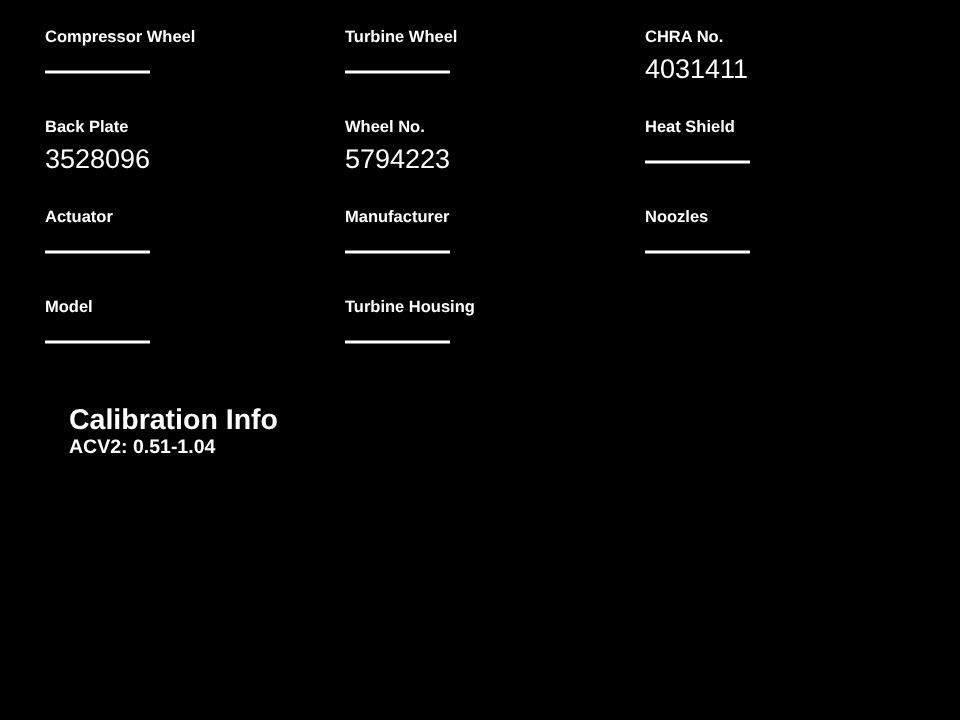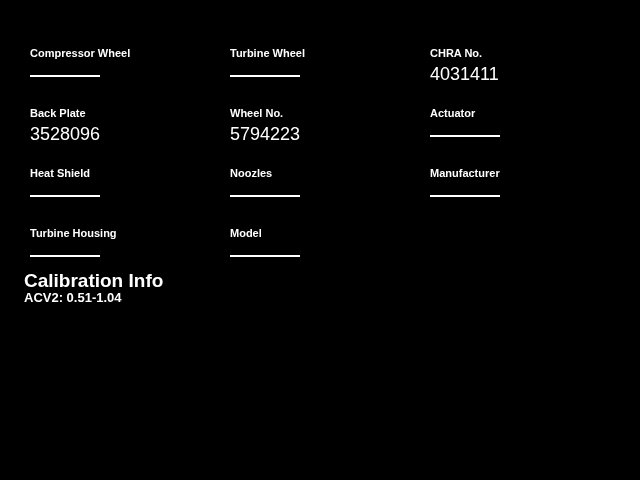--- a/index.html
+++ b/index.html
@@ -15,21 +15,20 @@
     overflow: hidden;
     position: relative;
   }
   .fields-grid {
     position: absolute;
     left: 30px;
     top: 19px;
     display: grid;
     grid-template-columns: 200px 200px 200px;
     grid-auto-rows: 60px;
-    margin-top: 28px;
   }
   .field-cell {
     position: relative;
   }
   .field-label {
     font-size: 11px;
     line-height: 12px;
     font-weight: 700;
     color: #ffffff;
     white-space: nowrap;
@@ -43,21 +42,21 @@
   .field-value {
     margin-top: 6px;
     font-size: 18px;
     line-height: 19px;
     font-weight: 400;
     color: #ffffff;
     white-space: nowrap;
   }
   .calibration-section {
     position: absolute;
-    left: 24px;
+    left: 46px;
     top: 271px;
   }
   .calibration-heading {
     font-size: 19px;
     line-height: 20px;
     font-weight: 700;
     color: #ffffff;
     white-space: nowrap;
   }
   .calibration-entry {
@@ -93,46 +92,46 @@
     <div class="field-label">Back Plate</div>
     <div class="field-value">3528096</div>
   </div>
 
   <div class="field-cell">
     <div class="field-label">Wheel No.</div>
     <div class="field-value">5794223</div>
   </div>
 
   <div class="field-cell">
+    <div class="field-label">Heat Shield</div>
+    <div class="field-underline"></div>
+  </div>
+
+  <div class="field-cell">
     <div class="field-label">Actuator</div>
     <div class="field-underline"></div>
   </div>
 
   <div class="field-cell">
-    <div class="field-label">Heat Shield</div>
+    <div class="field-label">Manufacturer</div>
     <div class="field-underline"></div>
   </div>
 
   <div class="field-cell">
     <div class="field-label">Noozles</div>
     <div class="field-underline"></div>
   </div>
 
   <div class="field-cell">
-    <div class="field-label">Manufacturer</div>
+    <div class="field-label">Model</div>
     <div class="field-underline"></div>
   </div>
 
   <div class="field-cell">
     <div class="field-label">Turbine Housing</div>
-    <div class="field-underline"></div>
-  </div>
-
-  <div class="field-cell">
-    <div class="field-label">Model</div>
     <div class="field-underline"></div>
   </div>
 
 </div>
 
 <div class="calibration-section">
   <div class="calibration-heading">Calibration Info</div>
   <div class="calibration-entry">ACV2: 0.51-1.04</div>
 </div>
 

